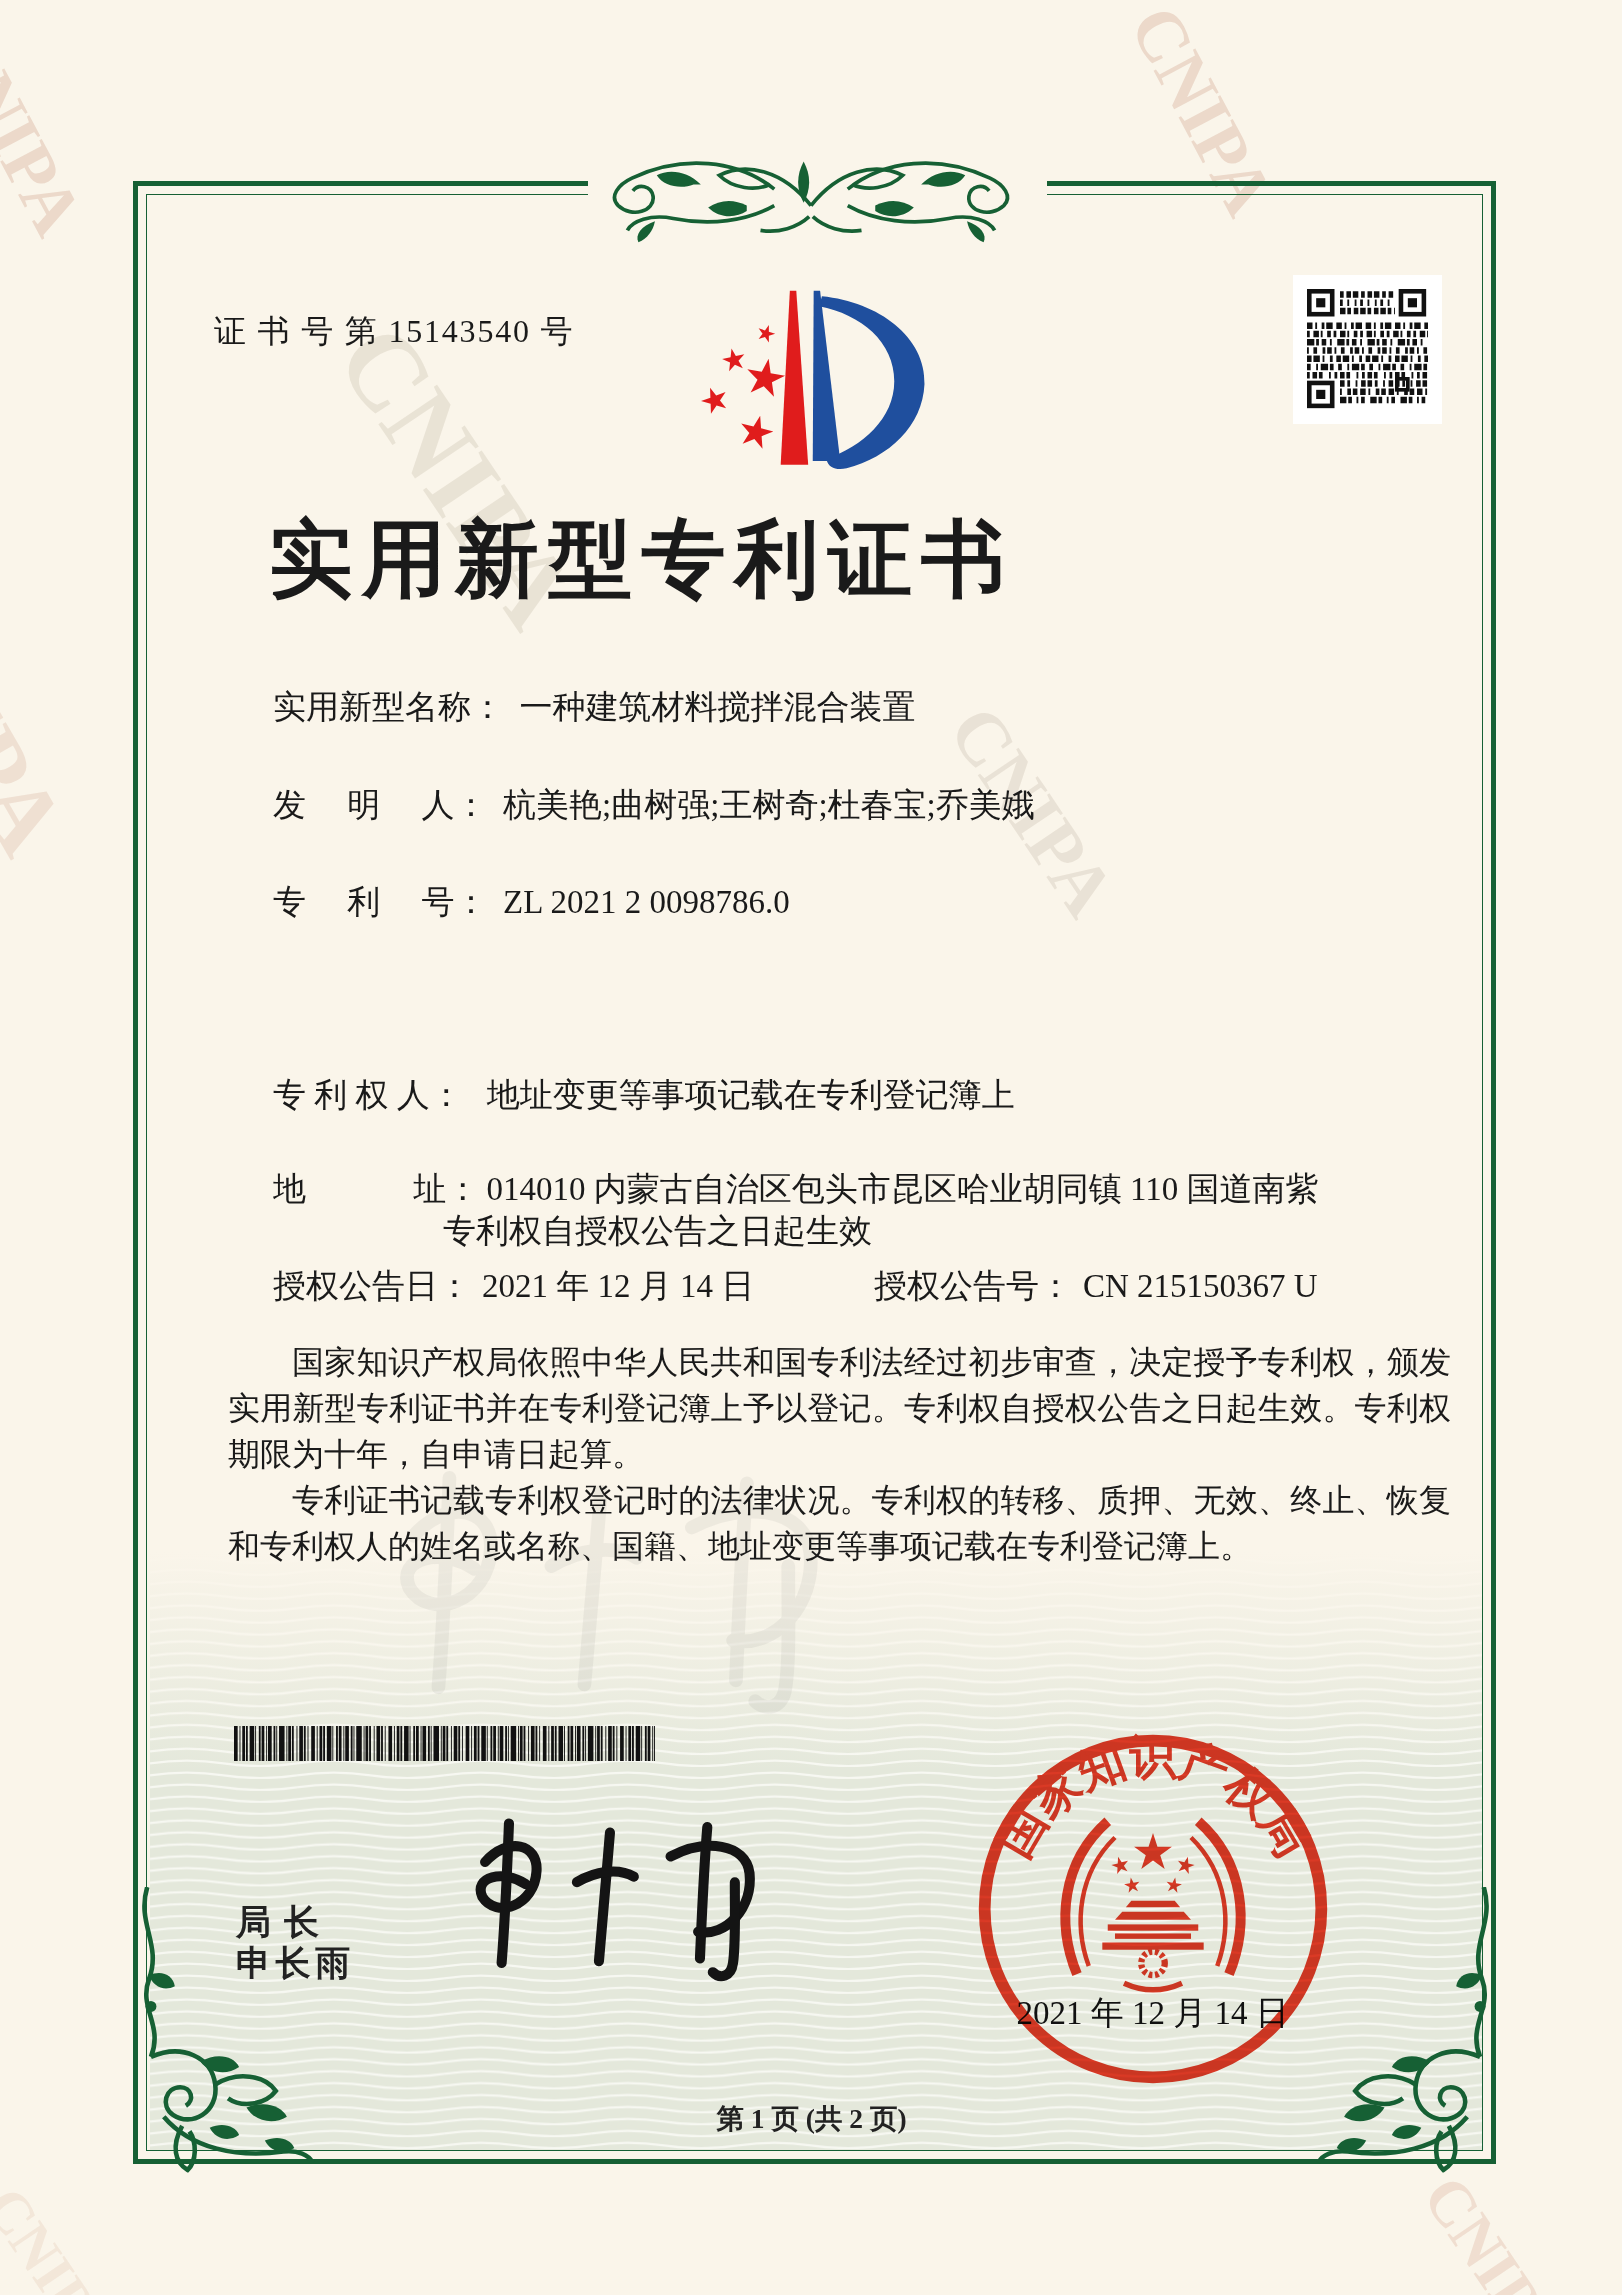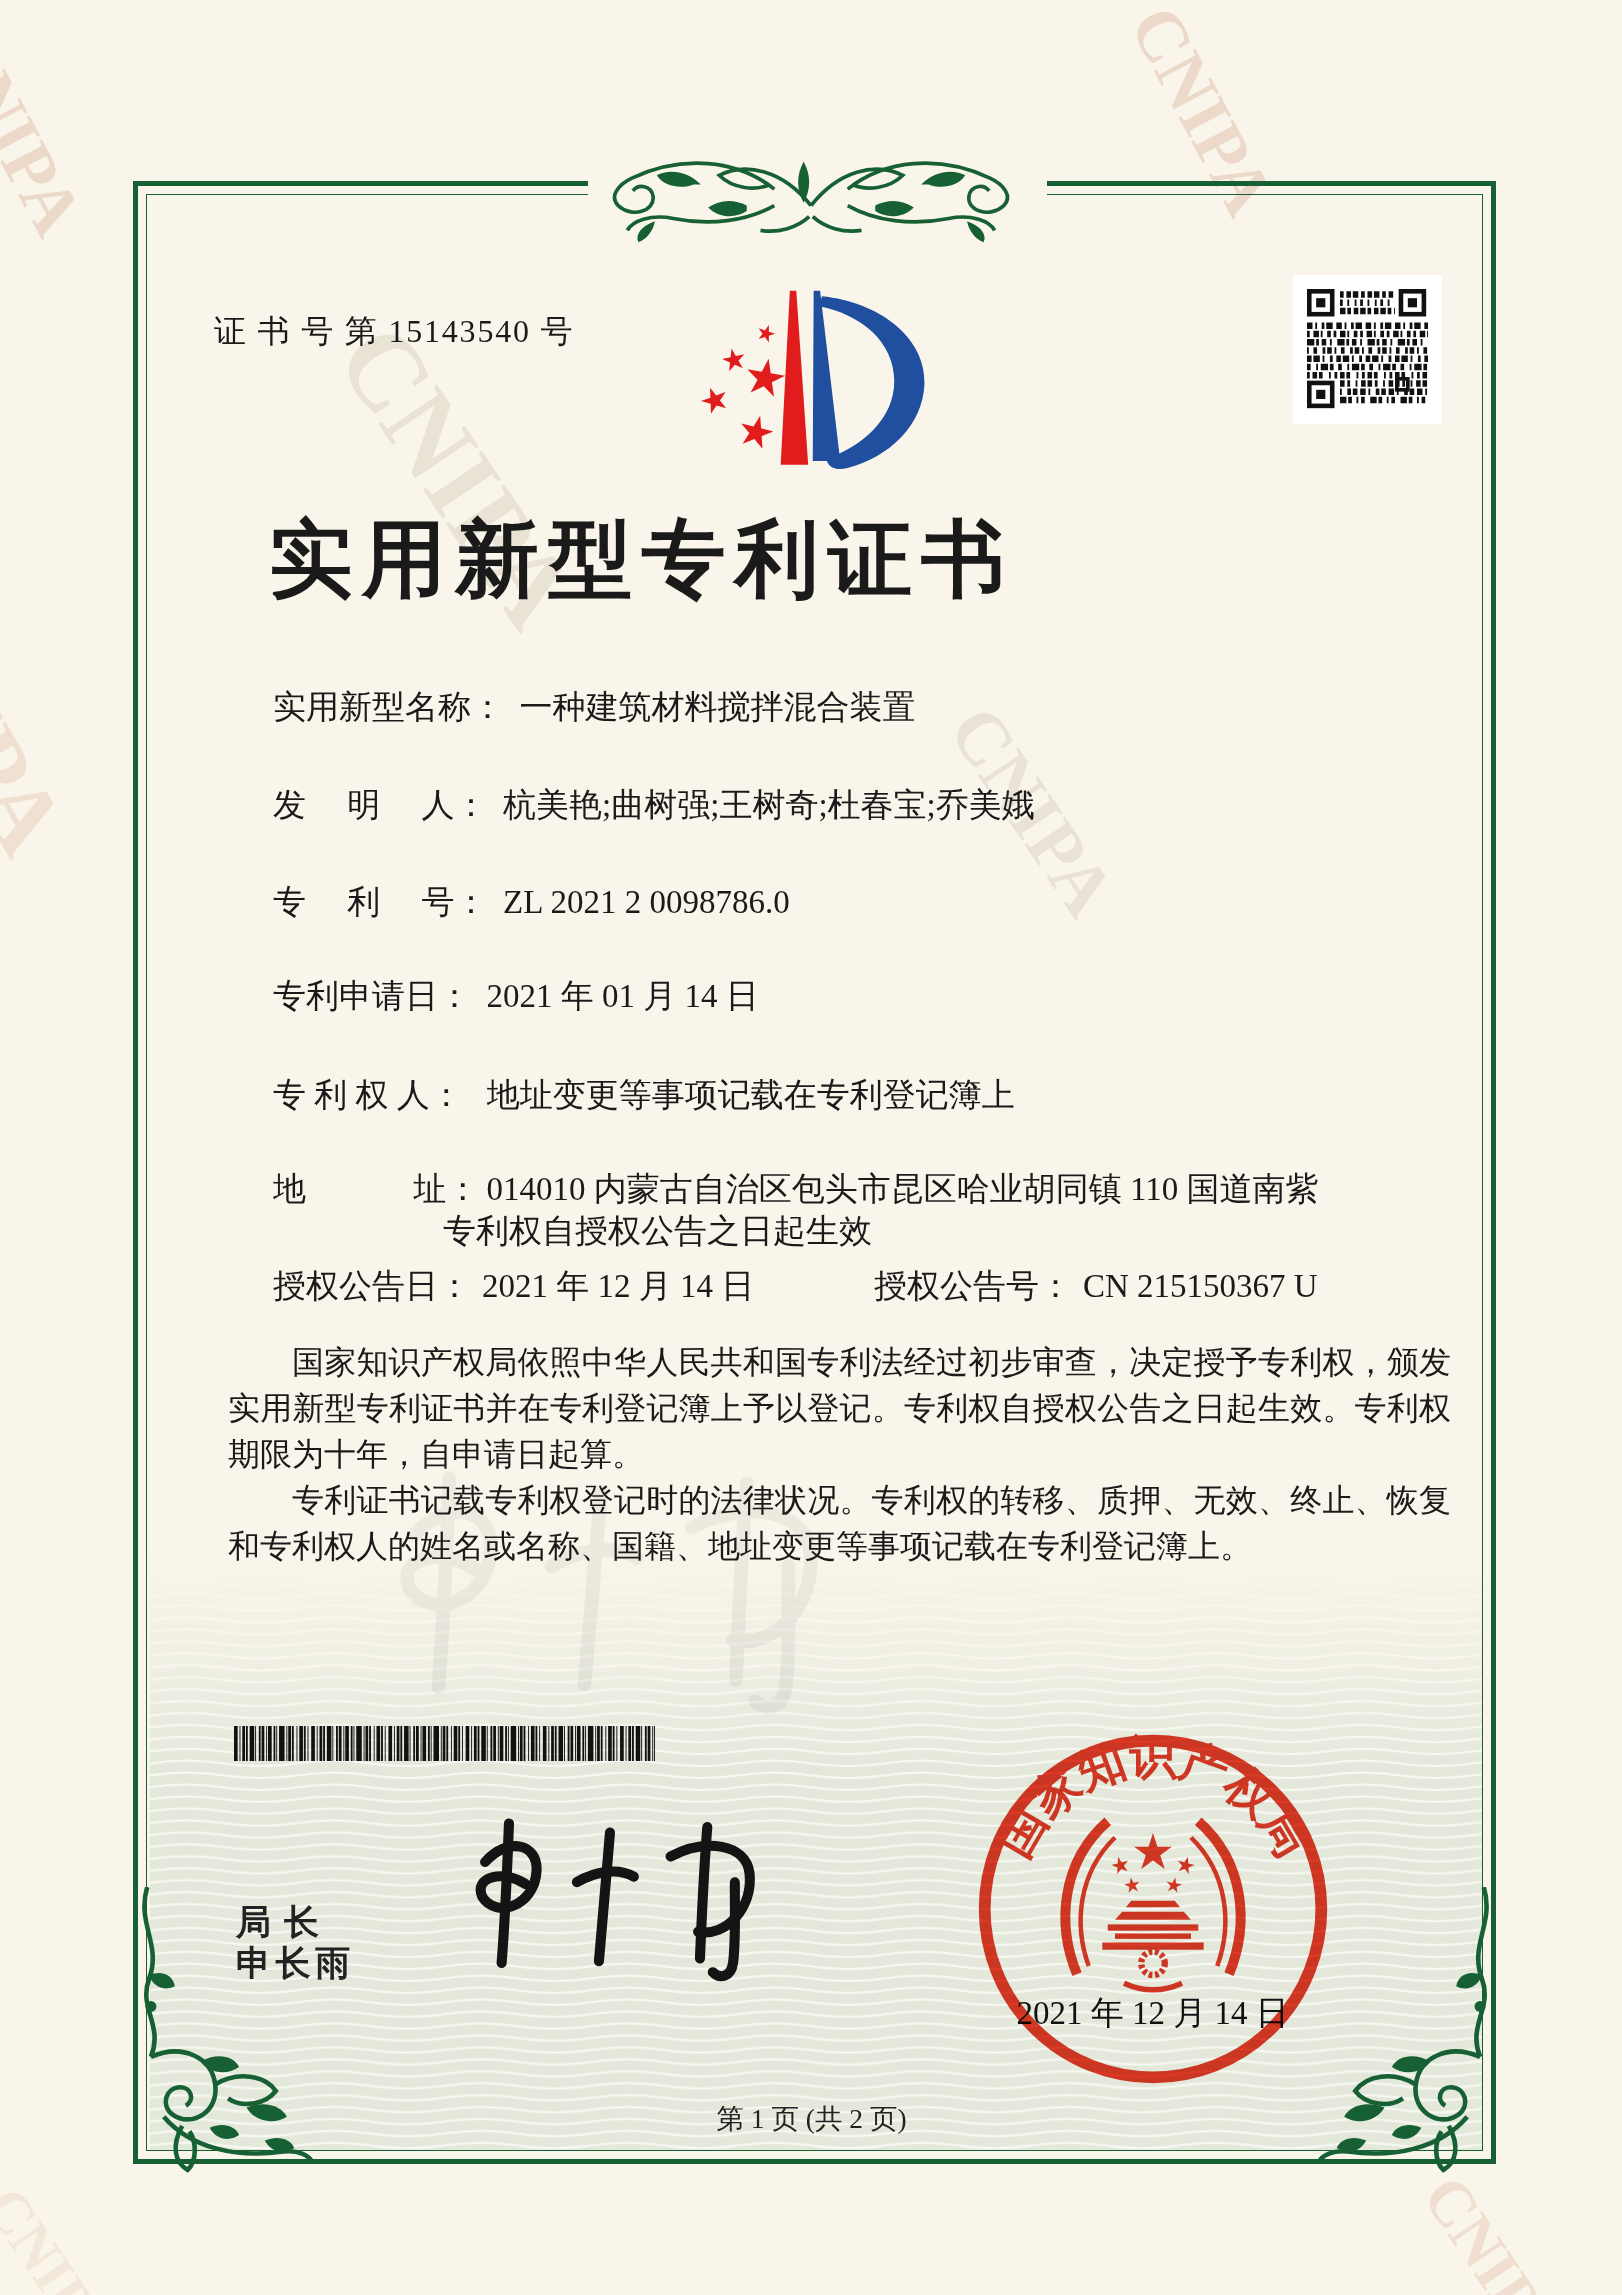--- a/index.html
+++ b/index.html
@@ -35,21 +35,21 @@
   .addr2{position:absolute;left:443px;font-size:33px;white-space:nowrap;}
   .paras{position:absolute;left:228px;top:1339px;width:1223px;font-size:32px;
     line-height:46px;text-align:justify;}
   .paras p{margin:0;text-indent:64px;}
   .sig-role{position:absolute;left:236px;top:1899px;font-size:35px;letter-spacing:13px;
     font-family:"Liberation Sans","DejaVu Sans",sans-serif;font-weight:bold;color:#222;}
   .sig-name{position:absolute;left:236px;top:1940px;font-size:35px;letter-spacing:4.6px;
     font-family:"Liberation Sans","DejaVu Sans",sans-serif;font-weight:bold;color:#222;}
   .seal-date{position:absolute;left:1015px;top:1991px;width:275px;text-align:center;
     font-size:33px;color:#111;}
-  .page-info{position:absolute;left:0;top:2101px;width:1623px;text-align:center;font-size:27.5px;color:#222;}
+  .page-info{position:absolute;left:0;top:2101px;width:1623px;text-align:center;font-size:27.5px;color:#222;font-weight:bold;}
   .cont-strip{position:absolute;left:634px;top:2195px;width:303px;height:75px;background:#ffffff;
     display:flex;align-items:center;justify-content:center;}
   .cont-strip span{font-size:33px;letter-spacing:3.7px;color:#222;}
   .qr-box{position:absolute;left:1293px;top:275px;width:149px;height:149px;background:#ffffff;}
 </style>
 </head>
 <body>
 
 <div class="page">
 
@@ -198,23 +198,20 @@
 
   <div class="field" style="top:685px;">
     <span class="lab">实用新型名称：</span><span class="val" style="margin-left:15.6px;">一种建筑材料搅拌混合装置</span>
   </div>
   <div class="field" style="top:783px;">
     <span class="lab">发　 明　 人：</span><span class="val" style="margin-left:15.6px;">杭美艳;曲树强;王树奇;杜春宝;乔美娥</span>
   </div>
   <div class="field" style="top:880px;">
     <span class="lab">专　 利　 号：</span><span class="val" style="margin-left:15.6px;">ZL 2021 2 0098786.0</span>
   </div>
-  <div class="field" style="top:974px;">
-    <span class="lab">专利申请日：</span><span class="val" style="margin-left:15.6px;">2021 年 01 月 14 日</span>
-  </div>
   <div class="field" style="top:1073px;">
     <span class="lab">专 利 权 人：</span><span class="val" style="margin-left:24px;">地址变更等事项记载在专利登记簿上</span>
   </div>
   <div class="field" style="top:1167px;">
     <span class="lab">地　　　  址：</span><span class="val" style="margin-left:7.3px;">014010  内蒙古自治区包头市昆区哈业胡同镇 110 国道南紫</span>
   </div>
   <div class="addr2" style="top:1209px;">专利权自授权公告之日起生效</div>
   <div class="field" style="top:1264px;">
     <span class="lab">授权公告日：</span><span class="val" style="margin-left:11px;">2021 年 12 月 14 日</span>
   </div>

